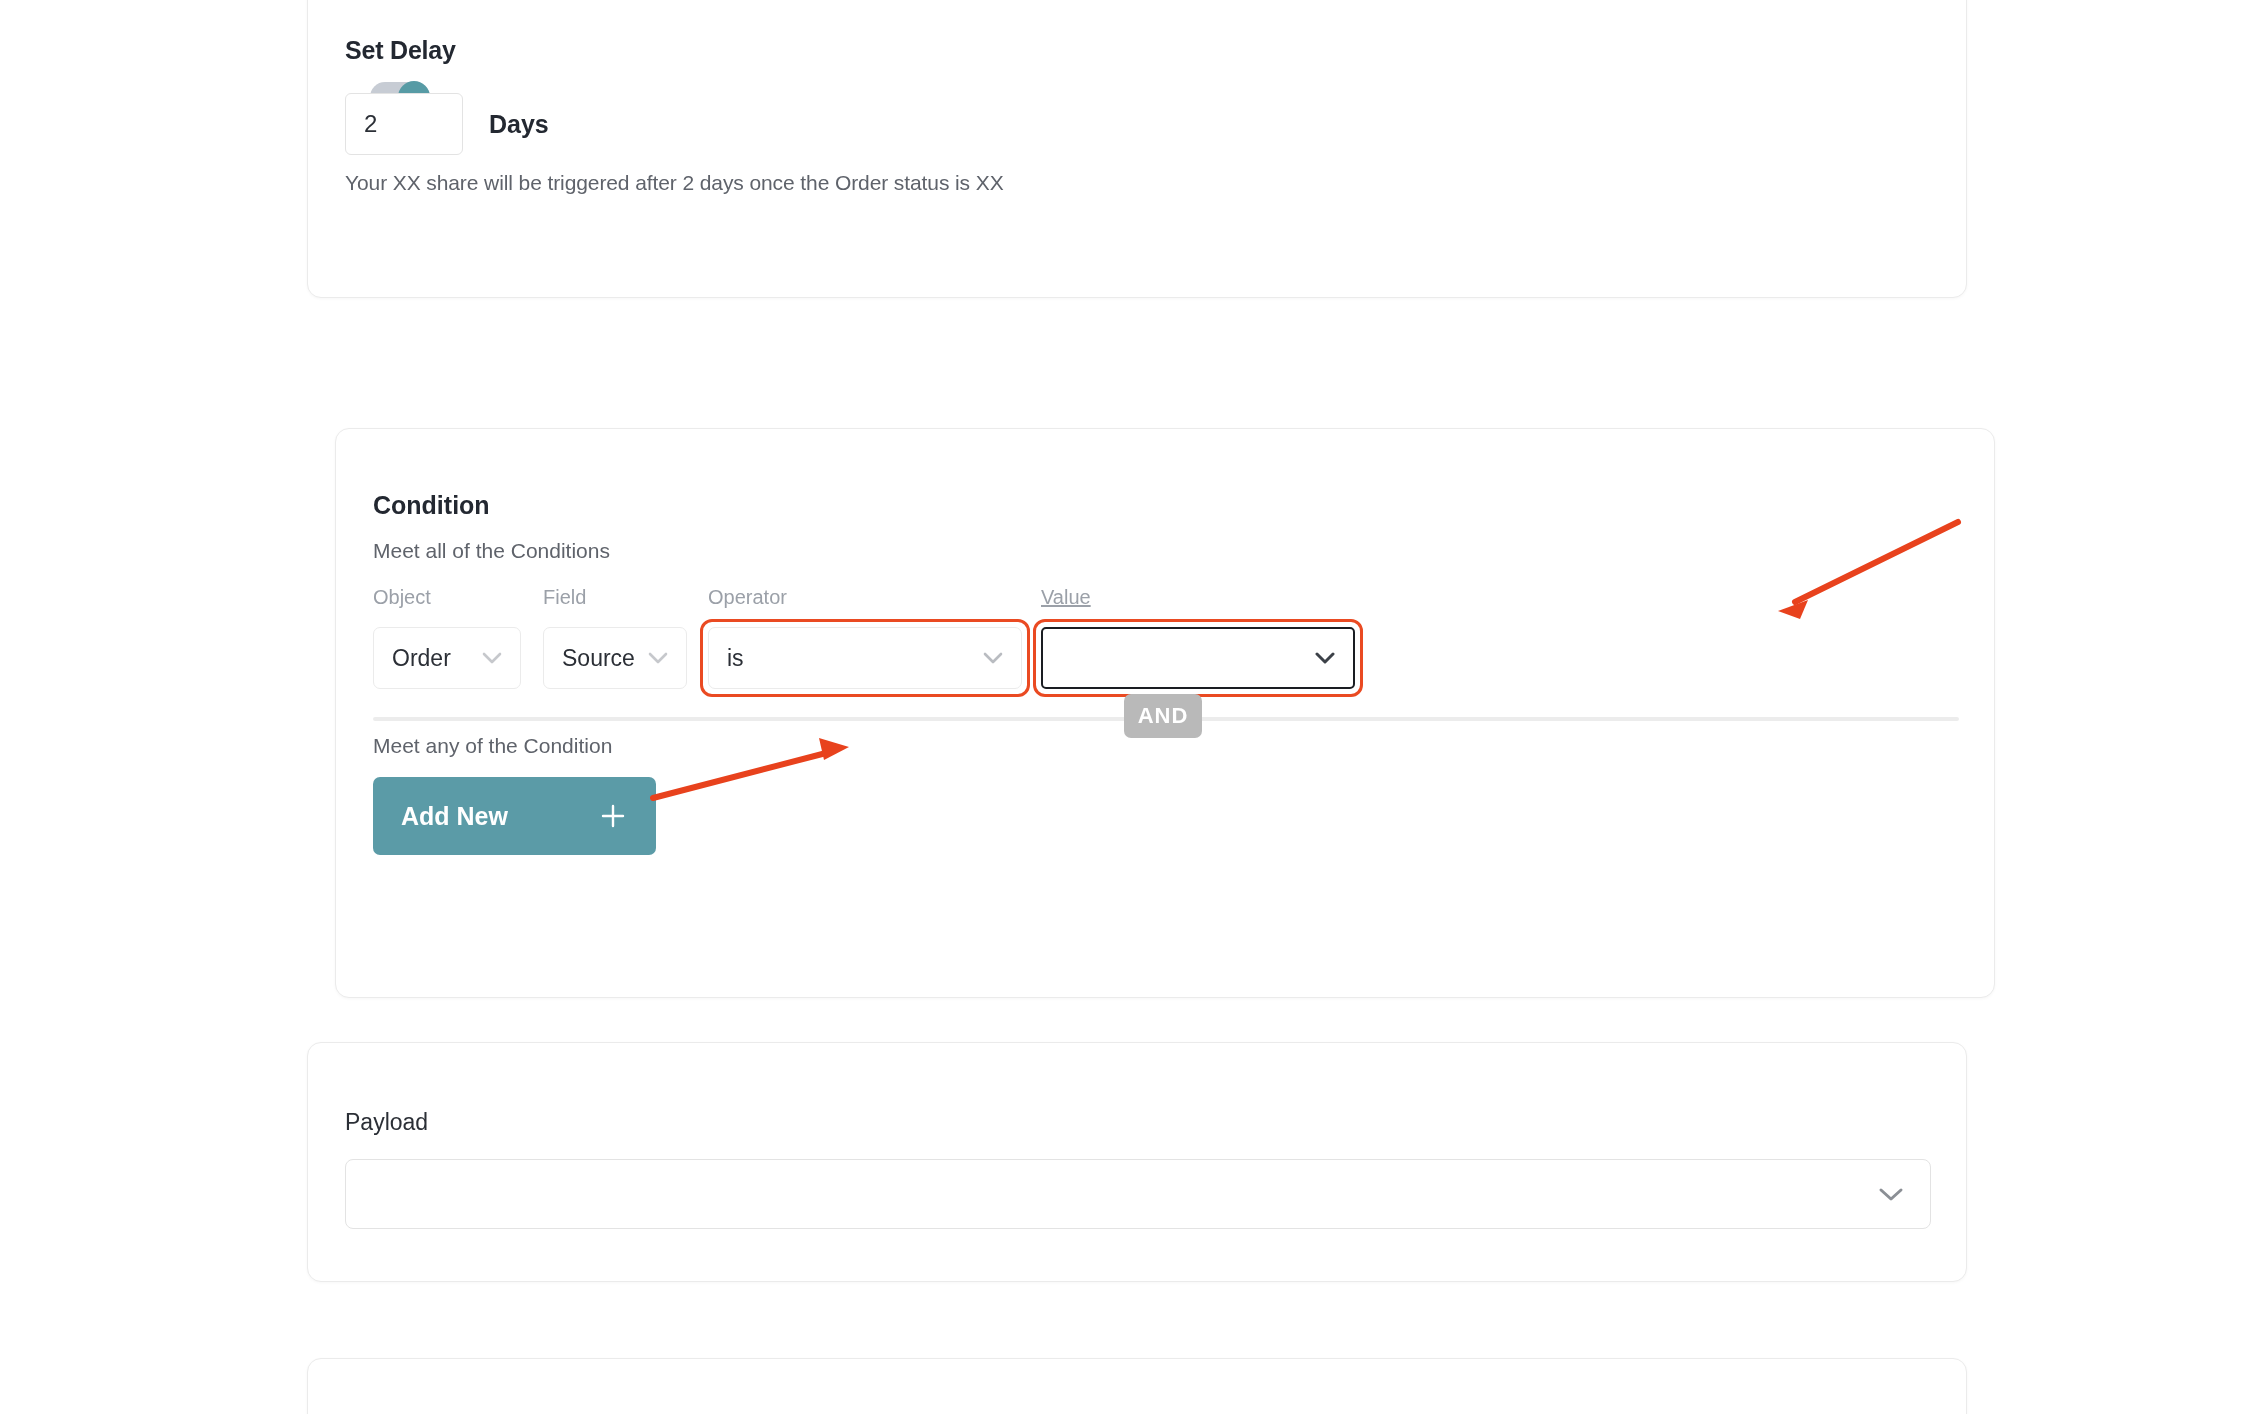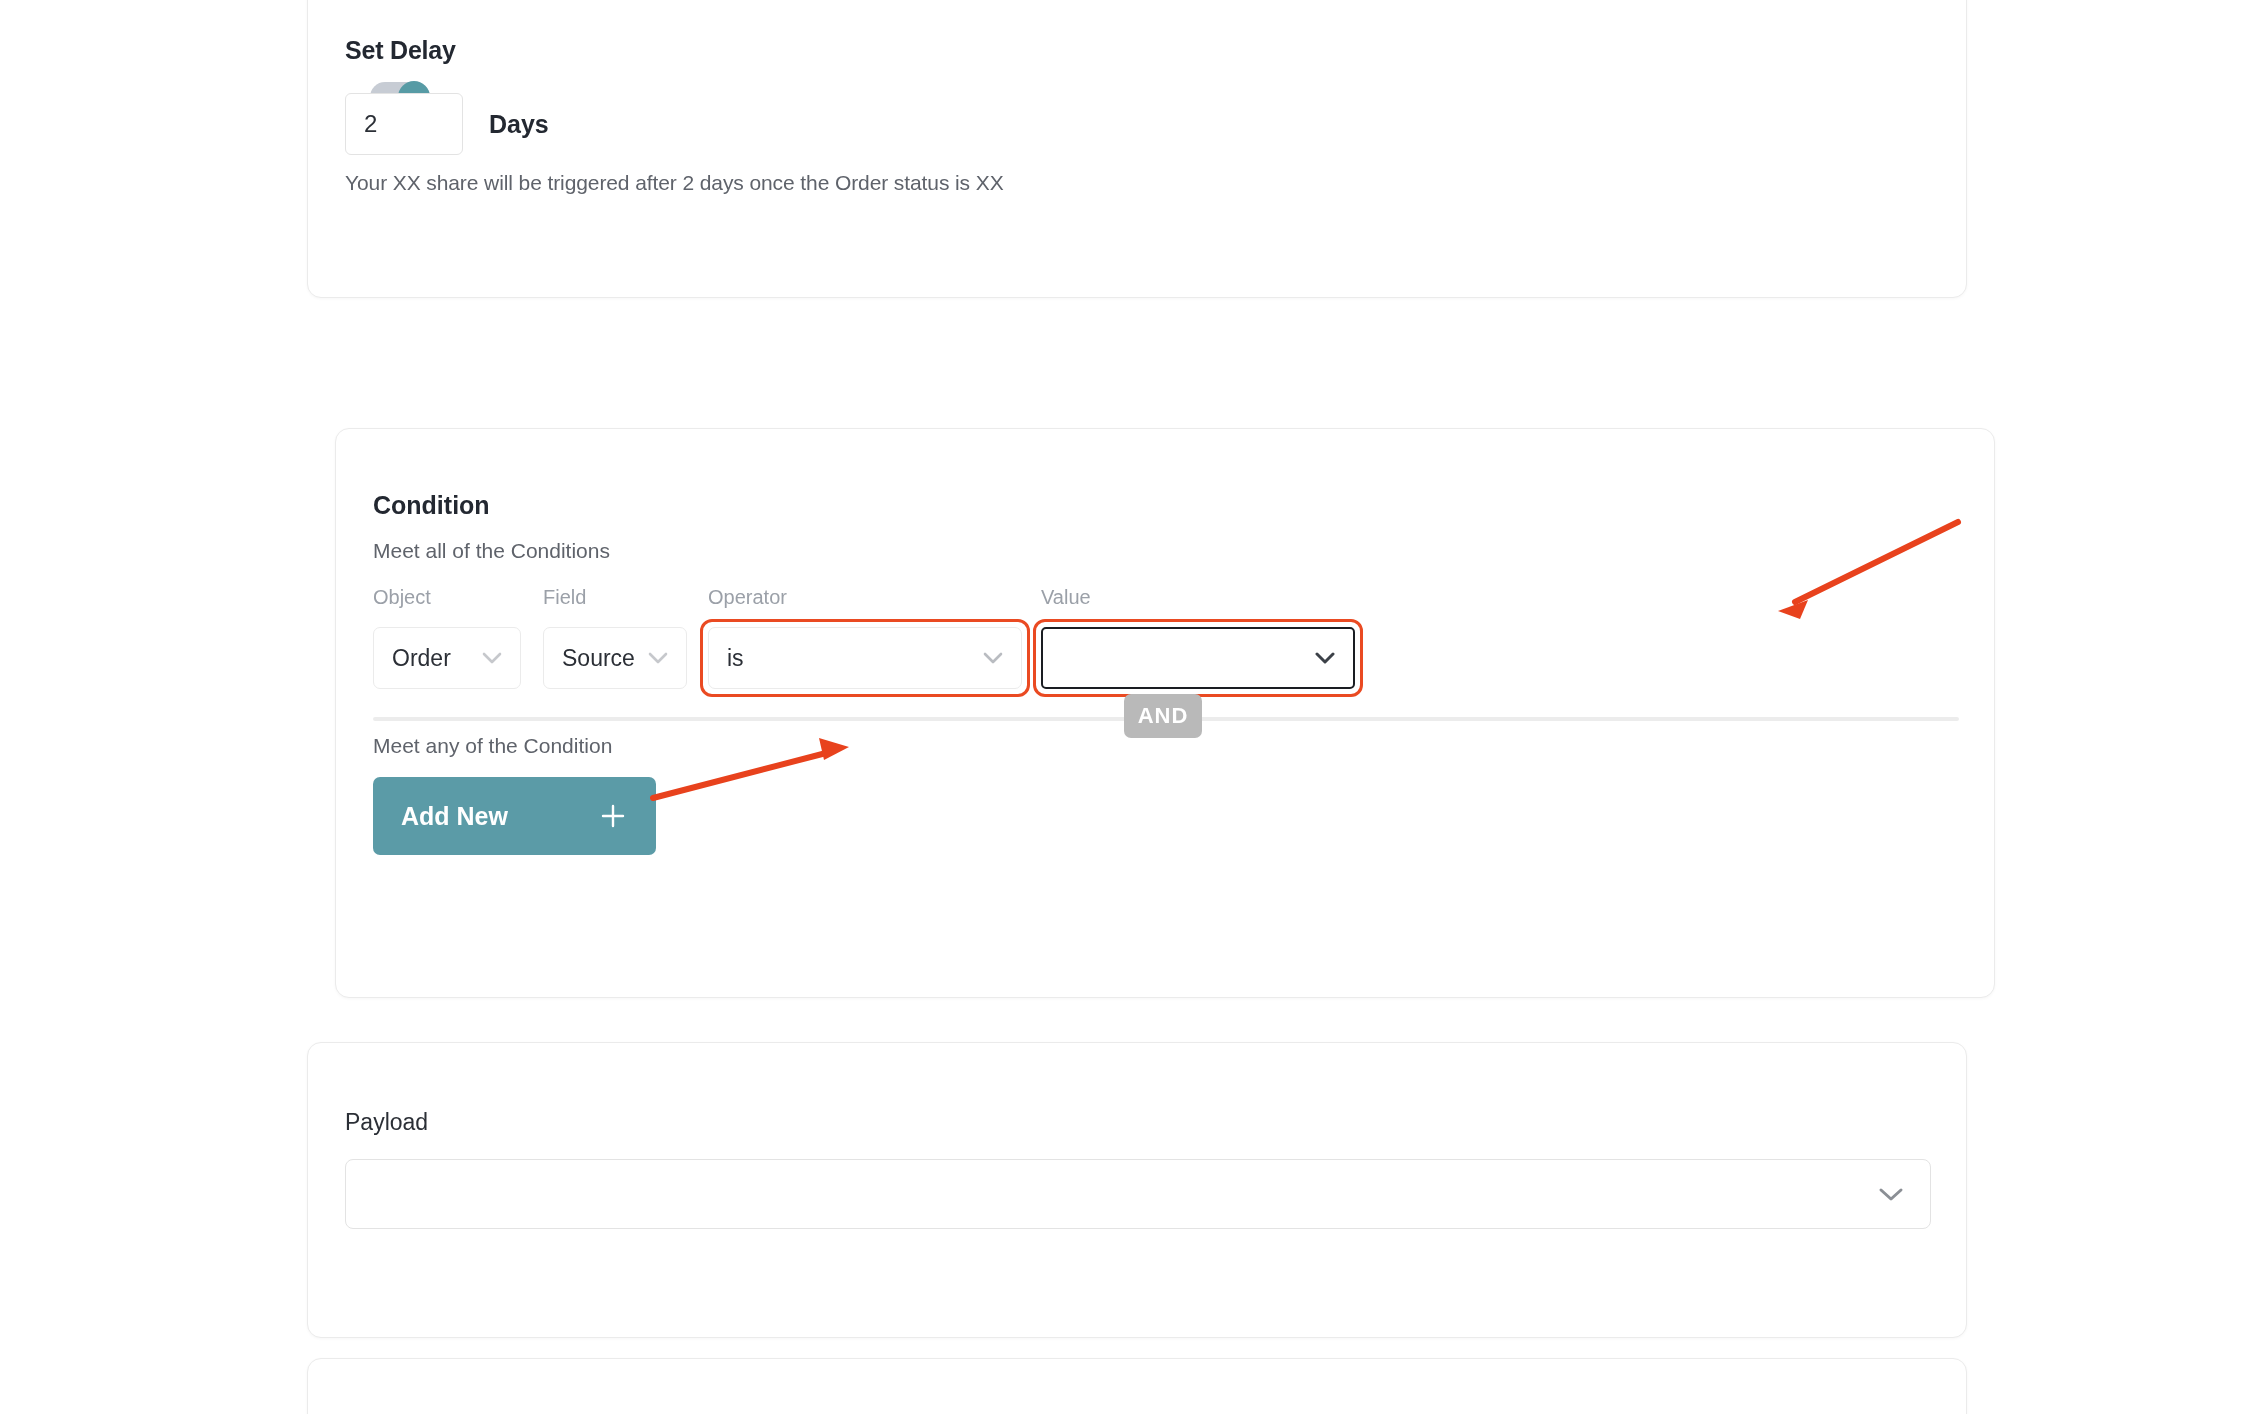--- a/index.html
+++ b/index.html
@@ -23,21 +23,21 @@
   .card {
     position: absolute;
     background: #ffffff;
     border: 1px solid #ebebeb;
     border-radius: 14px;
     box-shadow: 0 1px 3px rgba(0,0,0,0.035);
   }
 
   #card-delay   { left: 307px; top: -120px;  width: 1660px; height: 418px; }
   #card-cond    { left: 307px; top: 428px;  width: 1660px; height: 570px; margin-left: 28px; }
-  #card-payload { left: 307px; top: 1042px; width: 1660px; height: 296px; }
+  #card-payload { left: 307px; top: 1042px; width: 1660px; height: 240px; }
   #card-survey  { left: 307px; top: 1358px; width: 1660px; height: 240px; }
 
   
   .delay-head {
     position: absolute;
     left: 37px; top: 155px;
     display: flex;
     align-items: center;
     gap: 17px;
     flex-direction: column;
@@ -133,21 +133,21 @@
 
   .field-labels {
     position: absolute;
     top: 157px;
     font-size: 20px;
     color: #9ba0a8;
   }
   .lbl-object   { left: 37px; }
   .lbl-field    { left: 207px; }
   .lbl-operator { left: 372px; }
-  .lbl-value    { left: 705px; }
+  .lbl-value    { left: 705px; text-decoration: underline; }
 
   .select-box {
     position: absolute;
     top: 198px;
     height: 62px;
     border: 1px solid #ebebeb;
     border-radius: 7px;
     background: #ffffff;
     display: flex;
     align-items: center;

